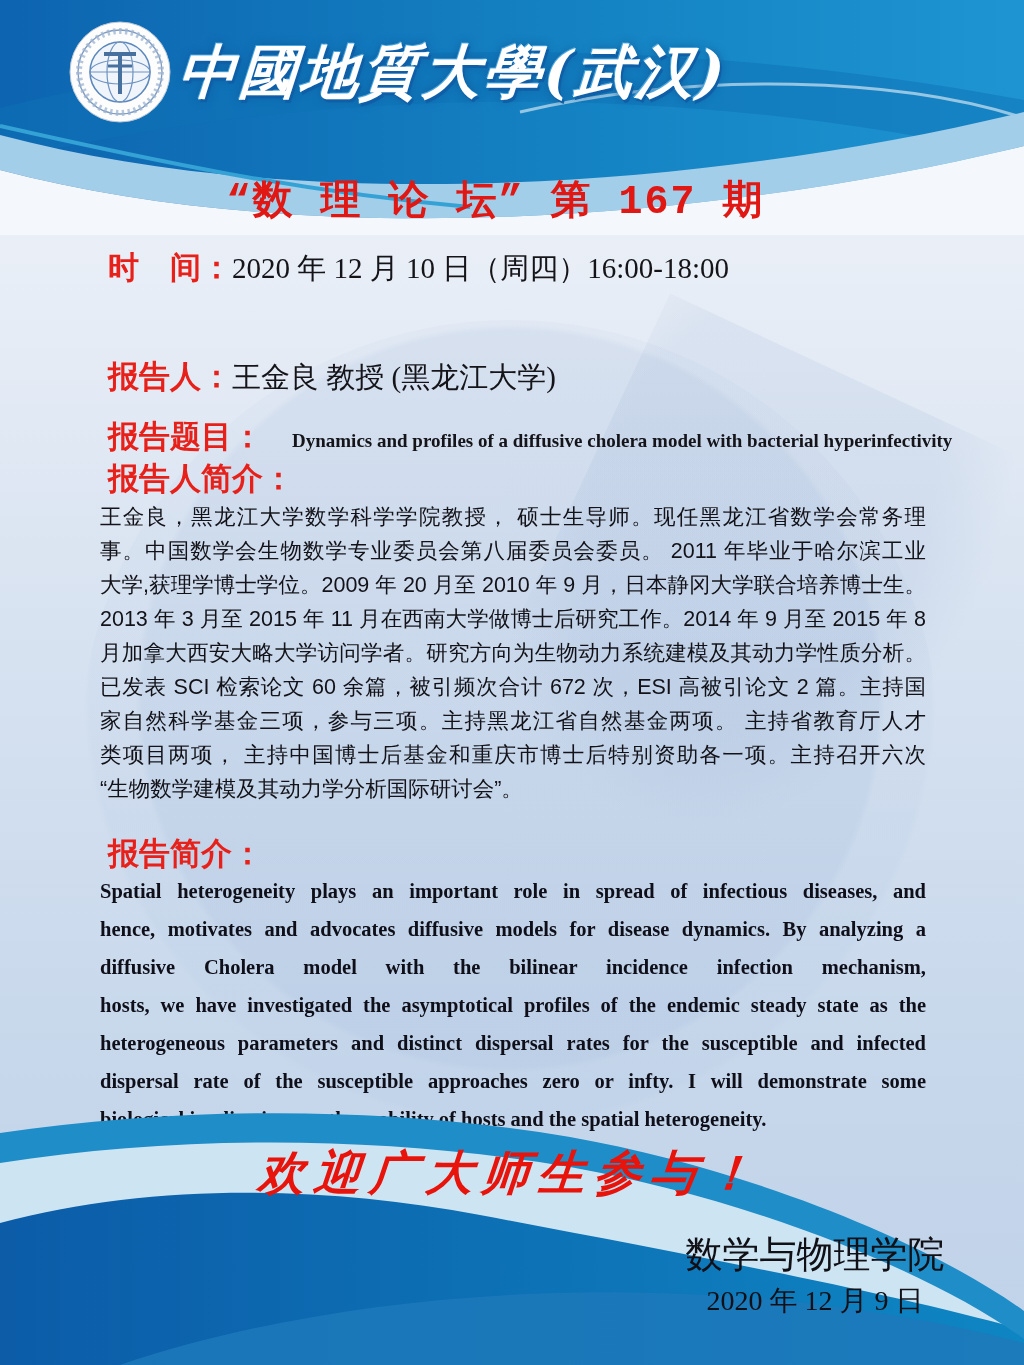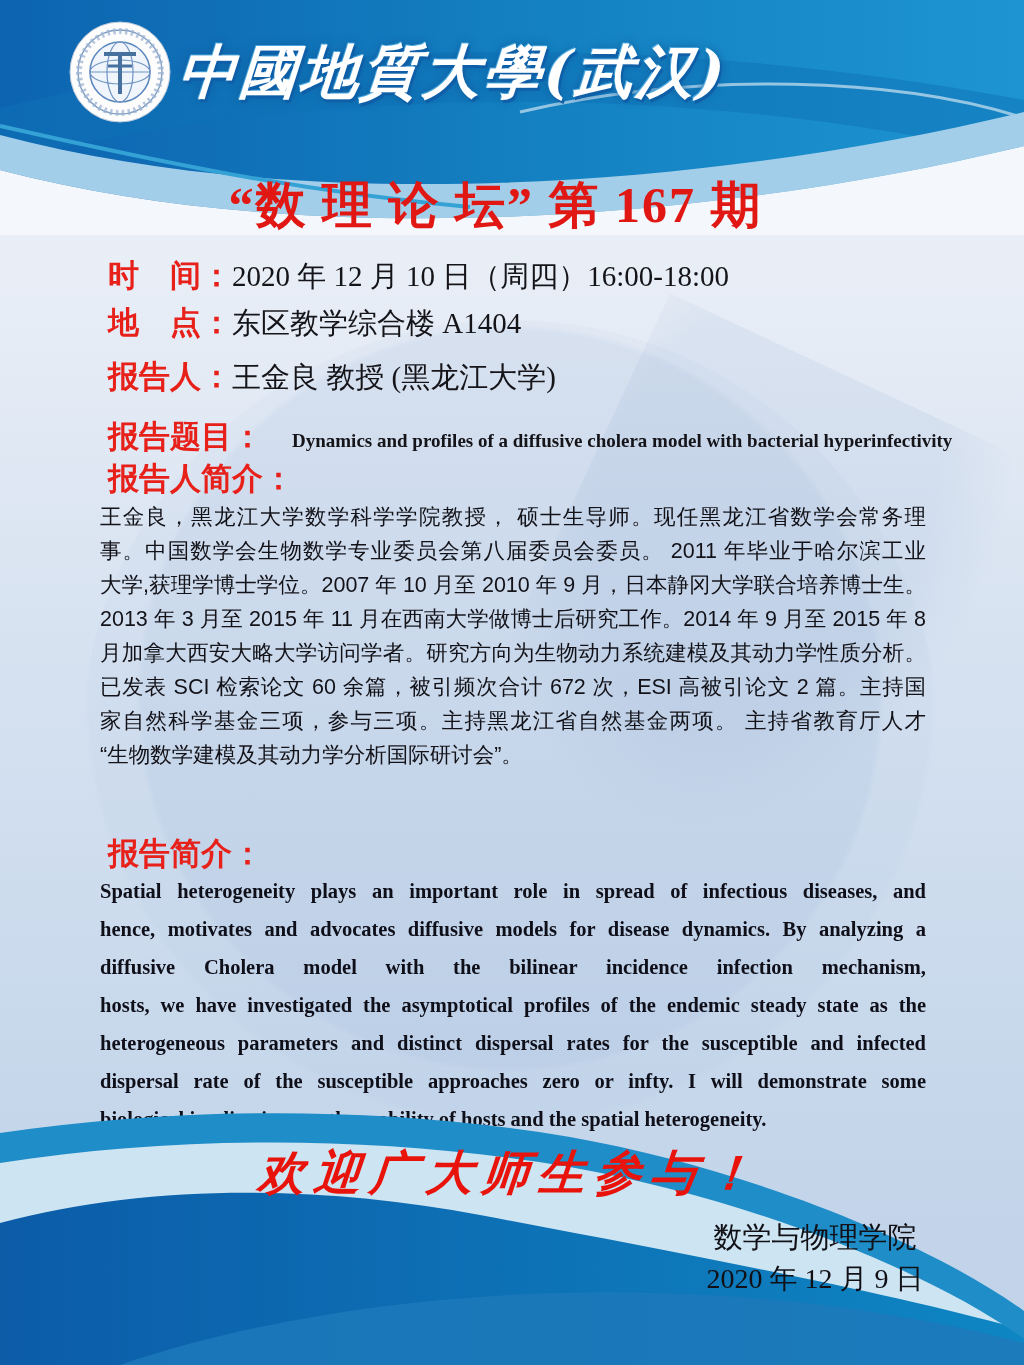--- a/index.html
+++ b/index.html
@@ -24,48 +24,48 @@
   .logo{position:absolute;left:68px;top:20px;width:104px;height:104px;}
 
   
   .uni{position:absolute;left:178px;top:34px;width:600px;height:90px;
        font-size:58px;font-weight:bold;font-style:italic;color:#ffffff;letter-spacing:3px;
        font-family:"DejaVu Serif","Liberation Serif",serif;
        text-shadow:2px 3px 0 #0f5fa8,-1px -1px 0 #4aa6dd,0 0 10px rgba(16,86,150,.9);
        transform:skewX(-4deg);white-space:nowrap;}
 
   .title{position:absolute;left:0;top:172px;width:991px;text-align:center;
-         font-family:Liberation Serif, serif;font-weight:bold;font-size:50px;
+         font-family:Liberation Mono, monospace;font-weight:bold;font-size:40px;
          color:#e01712;letter-spacing:2px;white-space:nowrap;}
 
   .row{position:absolute;left:108px;width:830px;white-space:nowrap;}
   .row .lb{color:#e8201a;font-weight:bold;font-size:31px;}
   .row .vl{color:#141419;font-size:29px;font-family:"Liberation Serif",serif;}
-  .r1{top:247px;margin-top:8px;} .r2{top:302px;} .r3{top:356px;} .r4{top:416px;}
+  .r1{top:247px;} .r2{top:302px;} .r3{top:356px;} .r4{top:416px;}
   .r4 .vl{font-size:19px;font-weight:bold;margin-left:29px;}
 
   .sec-head{position:absolute;left:108px;color:#e8201a;font-weight:bold;font-size:31px;white-space:nowrap;}
   .bio-head{top:458px;}
   .abs-head{top:833px;}
 
   .bio{position:absolute;left:100px;top:500px;width:826px;
        font-size:21.5px;line-height:34px;color:#121218;}
   .abs{position:absolute;left:100px;top:872px;width:826px;
        font-family:"Liberation Serif",serif;font-weight:bold;
        font-size:20.5px;line-height:38px;color:#0f0f1a;}
   .tline{text-align:justify;}
   .tline.jl{text-align-last:justify;}
 
   .welcome{position:absolute;left:160px;top:1142px;width:700px;text-align:center;
            font-size:47px;font-weight:bold;font-style:italic;color:#e8130b;
            font-family:"DejaVu Serif","Liberation Serif",serif;letter-spacing:9px;
            transform:skewX(-5deg);white-space:nowrap;}
 
   .sig{position:absolute;left:660px;top:1218px;width:310px;text-align:center;color:#101016;}
-  .sig .org{font-size:29px;}
+  .sig .org{font-size:37px;margin-top:12px;}
   .sig .date{font-size:28px;margin-top:2px;font-family:"Liberation Serif",serif;}
 </style>
 </head>
 <body>
 
 <div class="poster">
 
   <div class="watermark"></div>
   <div class="watermark2"></div>
 
@@ -104,39 +104,37 @@
     </svg>
   </div>
 
   <div class="uni">中國地質大學(武汉)</div>
 
   <div class="title">“数 理 论 坛” 第 167 期</div>
 
   <div class="row r1">
     <span class="lb">时　间：</span><span class="vl">2020 年 12 月 10 日（周四）16:00-18:00</span>
   </div>
-  <div class="row r2">
-    <span class="lb">地　点：</span><span class="vl">东区教学综合楼 A1404</span>
-  </div>
   <div class="row r3">
     <span class="lb">报告人：</span><span class="vl">王金良 教授 (黑龙江大学)</span>
   </div>
   <div class="row r4">
     <span class="lb">报告题目：</span><span class="vl">Dynamics and profiles of a diffusive cholera model with bacterial hyperinfectivity</span>
   </div>
 
   <div class="sec-head bio-head">报告人简介：</div>
   <div class="bio">
       <div class="tline jl">王金良，黑龙江大学数学科学学院教授， 硕士生导师。现任黑龙江省数学会常务理</div>
       <div class="tline jl">事。中国数学会生物数学专业委员会第八届委员会委员。 2011 年毕业于哈尔滨工业</div>
-      <div class="tline jl">大学,获理学博士学位。2007 年 10 月至 2010 年 9 月，日本静冈大学联合培养博士生。</div>
+      <div class="tline jl">大学,获理学博士学位。2009 年 20 月至 2010 年 9 月，日本静冈大学联合培养博士生。</div>
       <div class="tline jl">2013 年 3 月至 2015 年 11 月在西南大学做博士后研究工作。2014 年 9 月至 2015 年 8</div>
       <div class="tline jl">月加拿大西安大略大学访问学者。研究方向为生物动力系统建模及其动力学性质分析。</div>
       <div class="tline jl">已发表 SCI 检索论文 60 余篇，被引频次合计 672 次，ESI 高被引论文 2 篇。主持国</div>
       <div class="tline jl">家自然科学基金三项，参与三项。主持黑龙江省自然基金两项。 主持省教育厅人才</div>
+      <div class="tline jl">类项目两项， 主持中国博士后基金和重庆市博士后特别资助各一项。主持召开六次</div>
       <div class="tline">“生物数学建模及其动力学分析国际研讨会”。</div>
     </div>
 
   <div class="sec-head abs-head">报告简介：</div>
   <div class="abs">
       <div class="tline jl">Spatial heterogeneity plays an important role in spread of infectious diseases, and</div>
       <div class="tline jl">hence, motivates and advocates diffusive models for disease dynamics. By analyzing a</div>
       <div class="tline jl">diffusive Cholera model with the bilinear incidence infection mechanism,</div>
       <div class="tline jl">hosts, we have investigated the asymptotical profiles of the endemic steady state as the</div>
       <div class="tline jl">heterogeneous parameters and distinct dispersal rates for the susceptible and infected</div>

